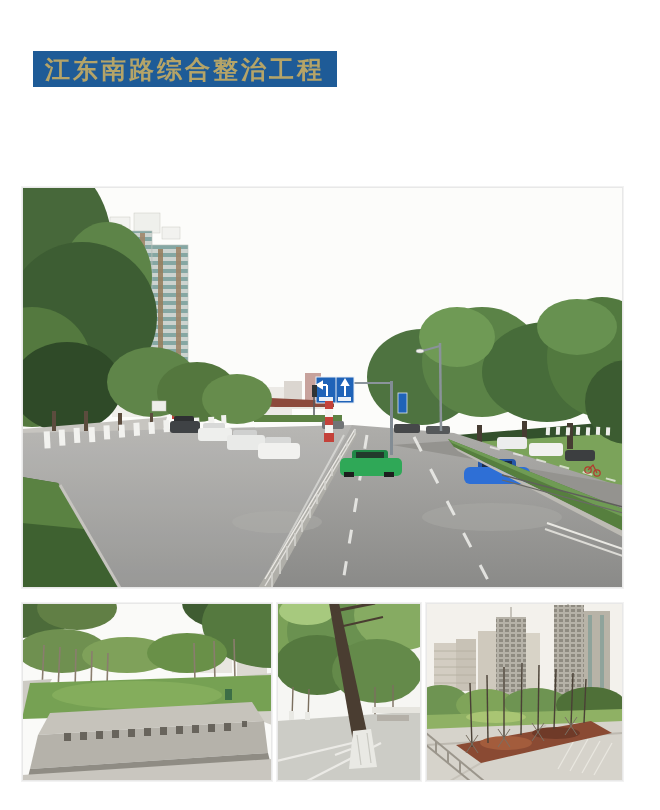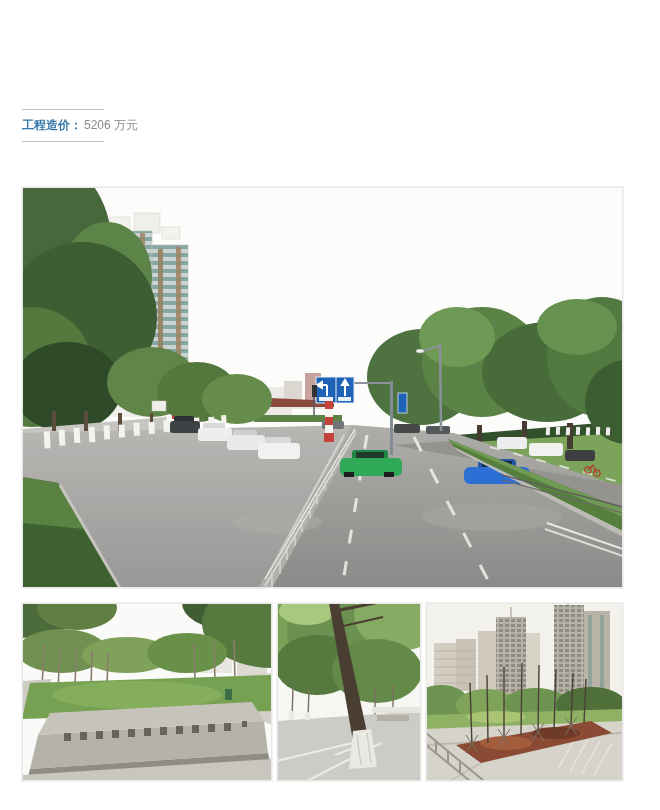--- a/index.html
+++ b/index.html
@@ -18,29 +18,24 @@
   .photo-main{left:22px;top:187px;width:601px;height:401px;}
   .photo-bl{left:22px;top:603px;width:250px;height:178px;}
   .photo-bm{left:277px;top:603px;width:144px;height:178px;}
   .photo-br{left:426px;top:603px;width:197px;height:178px;}
 </style>
 </head>
 <body>
 
 <div class="page">
 
-
-  <div class="cost-block">
-    <div class="cost-divider"></div>
-    <div class="cost-row">
-      <span class="cost-label">工程造价：</span>
-      <span class="cost-value">5206 万元</span>
-    </div>
-    <div class="cost-divider"></div>
+  <div class="title-bar">
+    <span class="title-text">江东南路综合整治工程</span>
   </div>
+
 
   <div class="photo photo-main" role="img" aria-label="江东南路 street view: tree-lined boulevard with median hedges, fences, blue direction sign, cars and a high-rise tower">
     <svg viewBox="0 0 601 401" xmlns="http://www.w3.org/2000/svg">
       <defs>
         <linearGradient id="mp-road" x1="0" y1="0" x2="0" y2="1">
           <stop offset="0" stop-color="#aeadaa"></stop>
             <stop offset="1" stop-color="#8a8a88"></stop>
         </linearGradient>
         <pattern id="mp-bwin" width="8" height="8" patternUnits="userSpaceOnUse">
           <rect width="8" height="8" fill="#ccd3cf"></rect>

